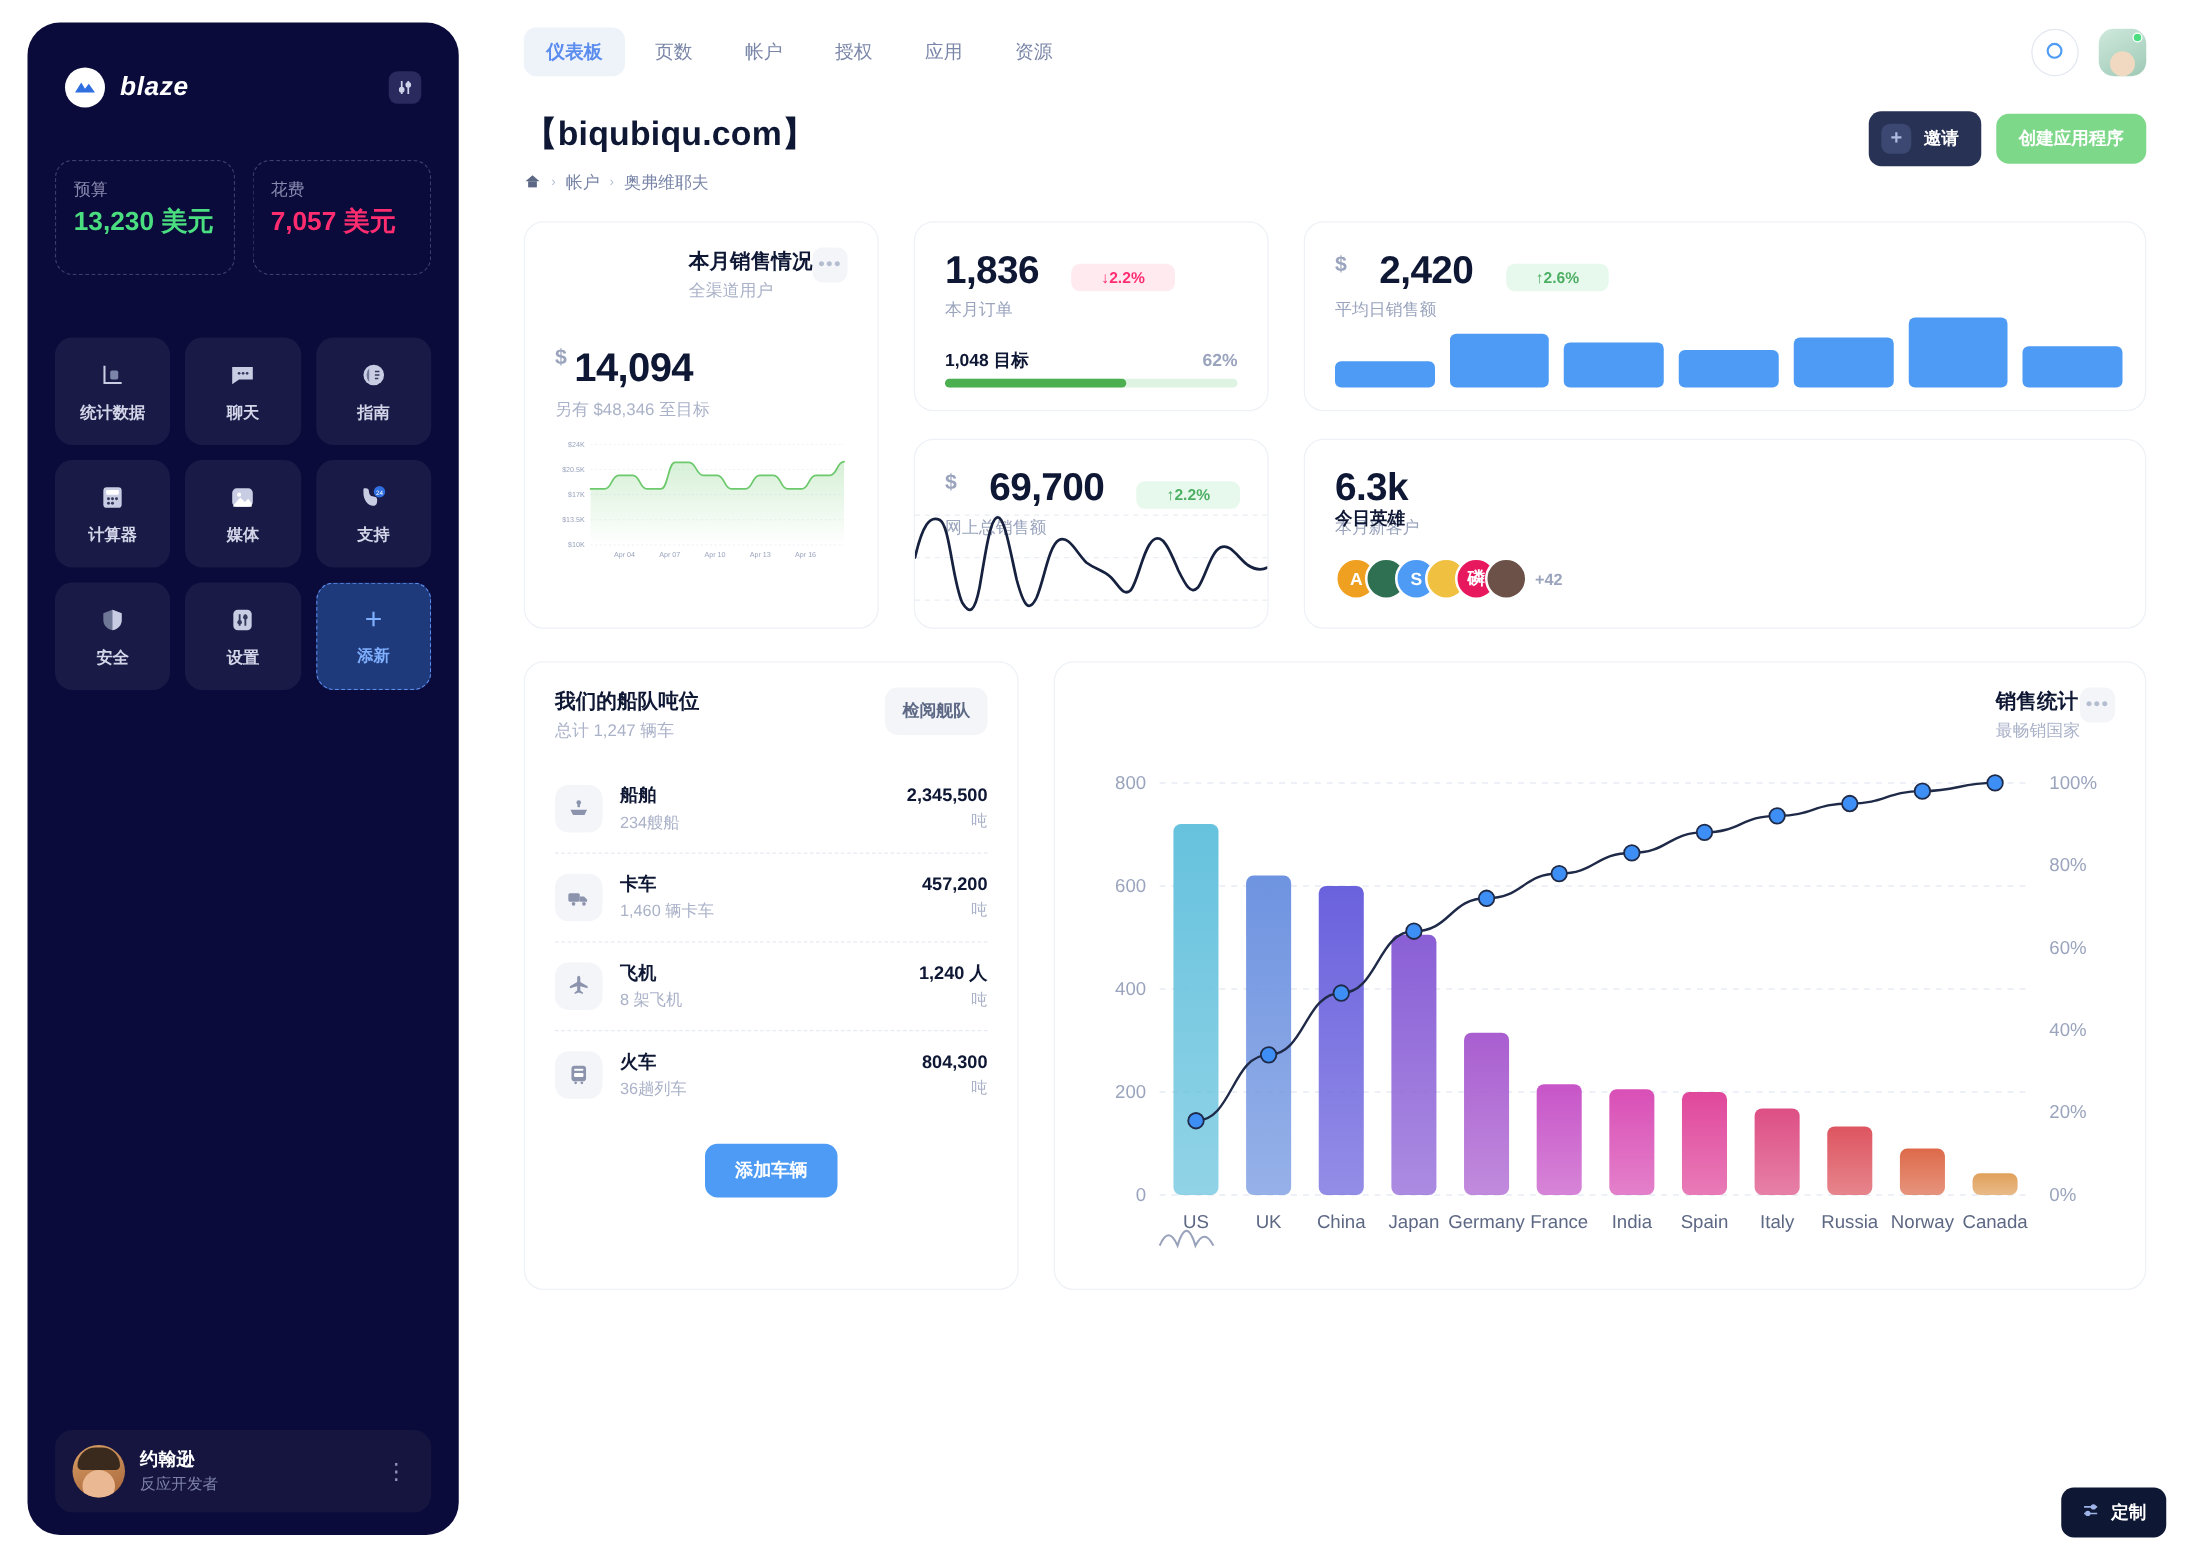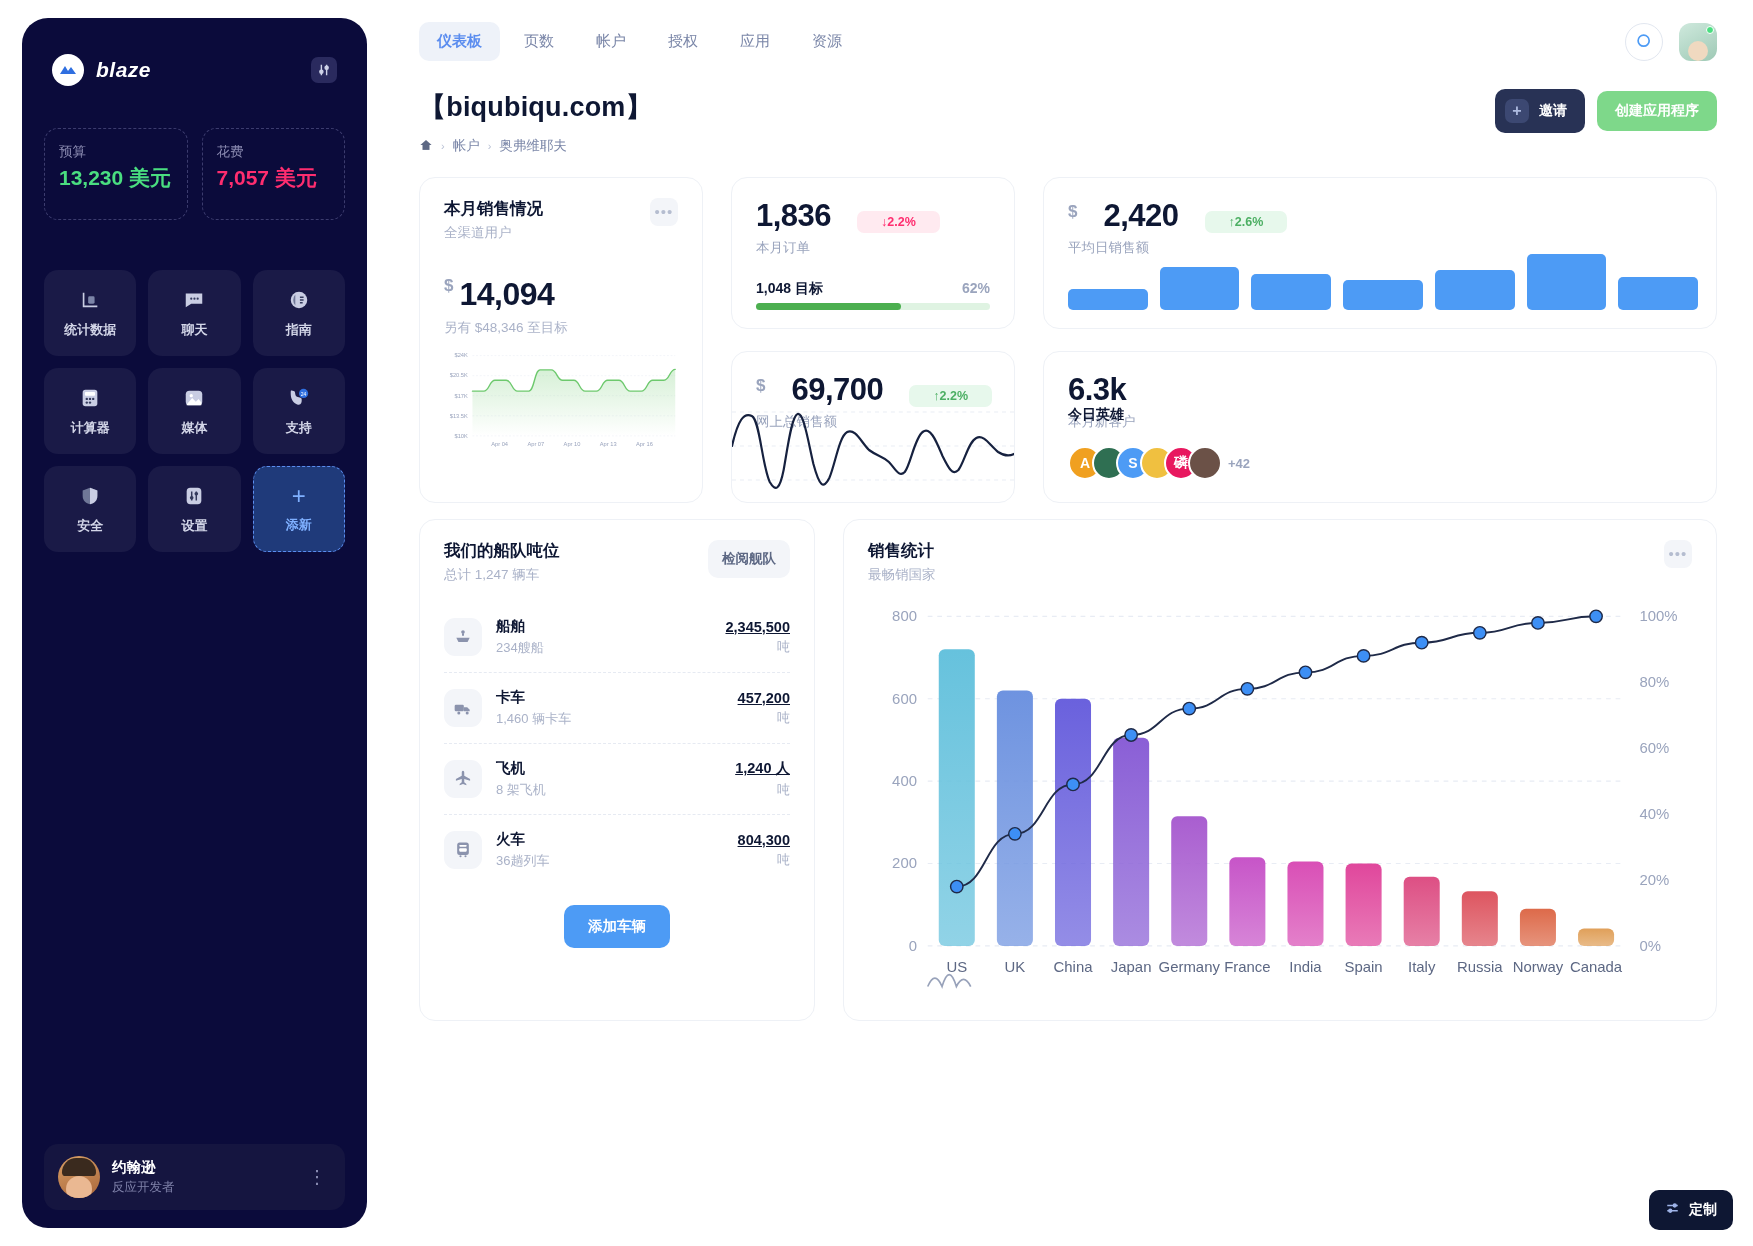--- a/index.html
+++ b/index.html
@@ -161,51 +161,51 @@
 
   .heroes-title { position: absolute; left: 24px; bottom: 78px; font-size: 14px; font-weight: 700; color: #0e1733; }
   .heroes { position: absolute; left: 24px; bottom: 22px; display: flex; align-items: center; }
   .hero {
     width: 34px; height: 34px; border-radius: 50%; border: 2px solid #fff; margin-left: -10px;
     display: flex; align-items: center; justify-content: center; color: #fff; font-weight: 700; font-size: 14px;
   }
   .hero:first-child { margin-left: 0; }
   .hero-more { color: #9aa4bd; font-size: 13px; font-weight: 600; margin-left: 6px; }
 
-  .card-head { display: flex; justify-content: space-between; align-items: flex-start; }
+  .card-head { display: flex; justify-content: flex-end; align-items: flex-start; }
   .card-title { font-size: 16.5px; font-weight: 700; color: #0e1733; }
   .card-sub { font-size: 13.5px; color: #aab2c8; margin-top: 4px; }
   .more-btn {
     width: 28px; height: 28px; border-radius: 8px; background: #f3f5f9;
     display: flex; align-items: center; justify-content: center; color: #b5bdd0; font-size: 15px; letter-spacing: 1px; line-height: .4;
   }
 
   .big-kpi { display: flex; align-items: baseline; gap: 6px; margin-top: 34px; }
   .big-cur { font-size: 17px; color: #9aa4bd; font-weight: 600; align-self: flex-start; }
   .big-num { font-size: 32px; font-weight: 700; color: #0e1733; letter-spacing: -.5px; }
   .big-sub { font-size: 13.5px; color: #aab2c8; margin-top: 6px; }
 
   
   .grid-bottom {
     display: grid;
     grid-template-columns: 396px 1fr;
     gap: 28px;
-    margin-top: 16px;
+    margin-top: 26px;
   }
   .fleet-head { display: flex; justify-content: space-between; align-items: flex-start; }
   .review-btn { background: #f3f5f9; color: #5d6884; font-size: 13.5px; font-weight: 600; padding: 10px 14px; border-radius: 10px; }
   .fleet-list { margin-top: 18px; }
   .fleet-row { display: flex; align-items: center; gap: 14px; padding: 15px 0; border-bottom: 1px dashed #e6eaf2; }
   .fleet-row:last-child { border-bottom: 0; }
   .fleet-ico { width: 38px; height: 38px; border-radius: 11px; background: #f3f5f9; display: flex; align-items: center; justify-content: center; flex: 0 0 auto; }
   .fleet-meta { flex: 1; }
   .fleet-name { font-size: 14.5px; font-weight: 700; color: #0e1733; }
   .fleet-sub { font-size: 13px; color: #aab2c8; margin-top: 3px; }
   .fleet-right { text-align: right; }
-  .fleet-val { font-size: 14.5px; font-weight: 700; color: #0e1733; text-decoration: underline; }
+  .fleet-val { font-size: 14.5px; font-weight: 700; color: #0e1733; }
   .fleet-unit { font-size: 13px; color: #aab2c8; margin-top: 3px; }
   .add-vehicle { display: flex; justify-content: center; margin-top: 20px; }
   .add-vehicle > span { background: #4d9bf5; color: #fff; font-size: 14.5px; font-weight: 600; padding: 12px 24px; border-radius: 10px; }
 
   .pareto { position: relative; margin-top: 18px; }
   .axis-lbl { font-size: 12.5px; fill: #9aa4bd; }
   .cat-lbl { font-size: 12.5px; fill: #5d6884; }
 
   .customize {
     position: absolute; right: 20px; bottom: 16px;

